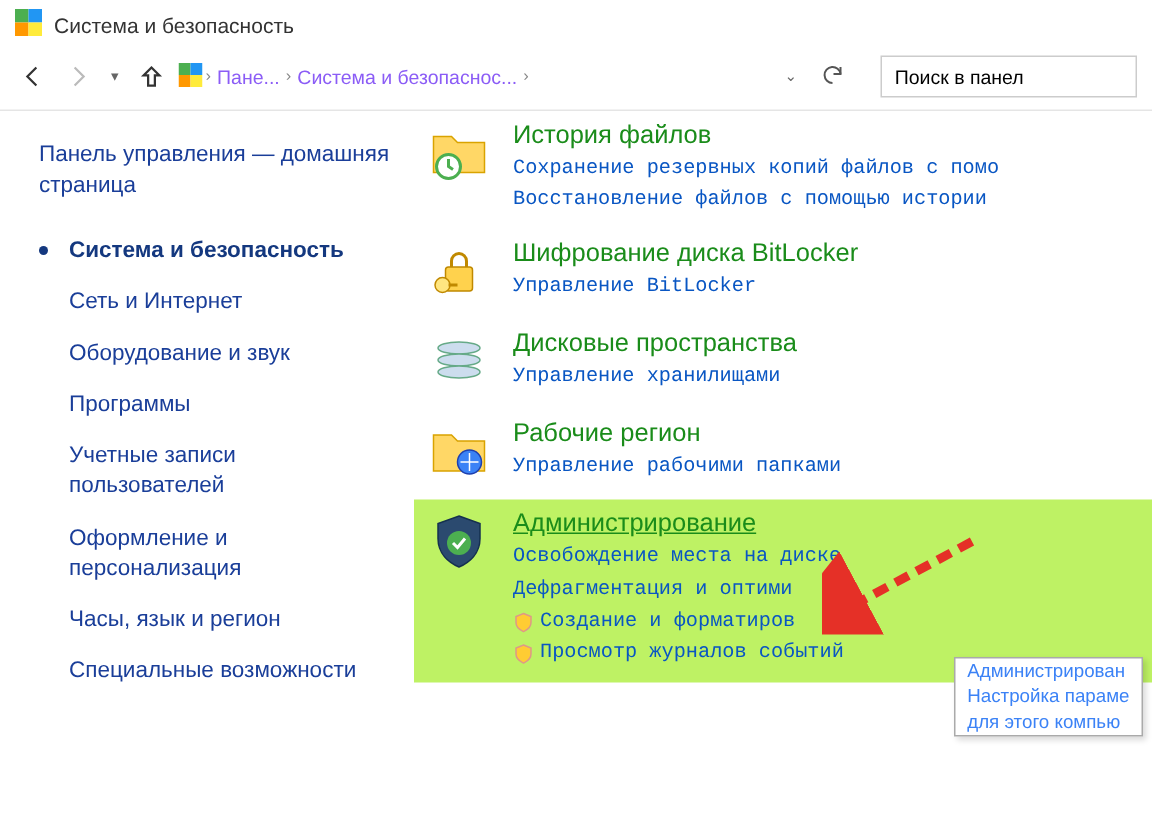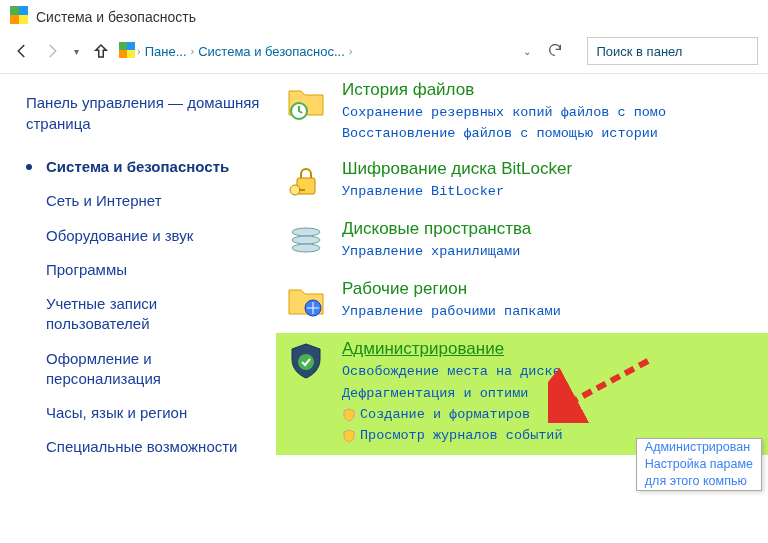--- a/index.html
+++ b/index.html
@@ -27,33 +27,33 @@
     border-bottom: 1px solid #e5e5e5;
   }
   .nav-btn {
     width: 24px; height: 24px;
     display: flex; align-items: center; justify-content: center;
     color: #888;
     font-size: 16px;
   }
   .nav-btn.enabled { color: #333; }
   .crumb-sep { color: #888; padding: 0 2px; font-size: 11px; }
-  .crumb-text { color: #0369a1; padding: 0 2px; cursor: default; }
+  .crumb-text { color: #8b5cf6; padding: 0 2px; cursor: default; }
   .address { display: flex; align-items: center; flex: 0 0 auto; height: 28px; }
   .dd { color: #666; font-size: 10px; padding: 0 4px; }
   .refresh { color: #555; padding: 0 6px; }
   .search-box {
     border: 1px solid #ccc;
     height: 28px;
     flex: 1;
     margin-left: 12px;
     display: flex;
     align-items: center;
     padding: 0 8px;
-    color: #0c4a6e;
+    color: #000000;
     min-width: 130px;
   }
   .body {
     display: flex;
     height: calc(100% - 80px);
   }
   .sidebar {
     width: 270px;
     padding: 18px 10px 10px 26px;
   }

